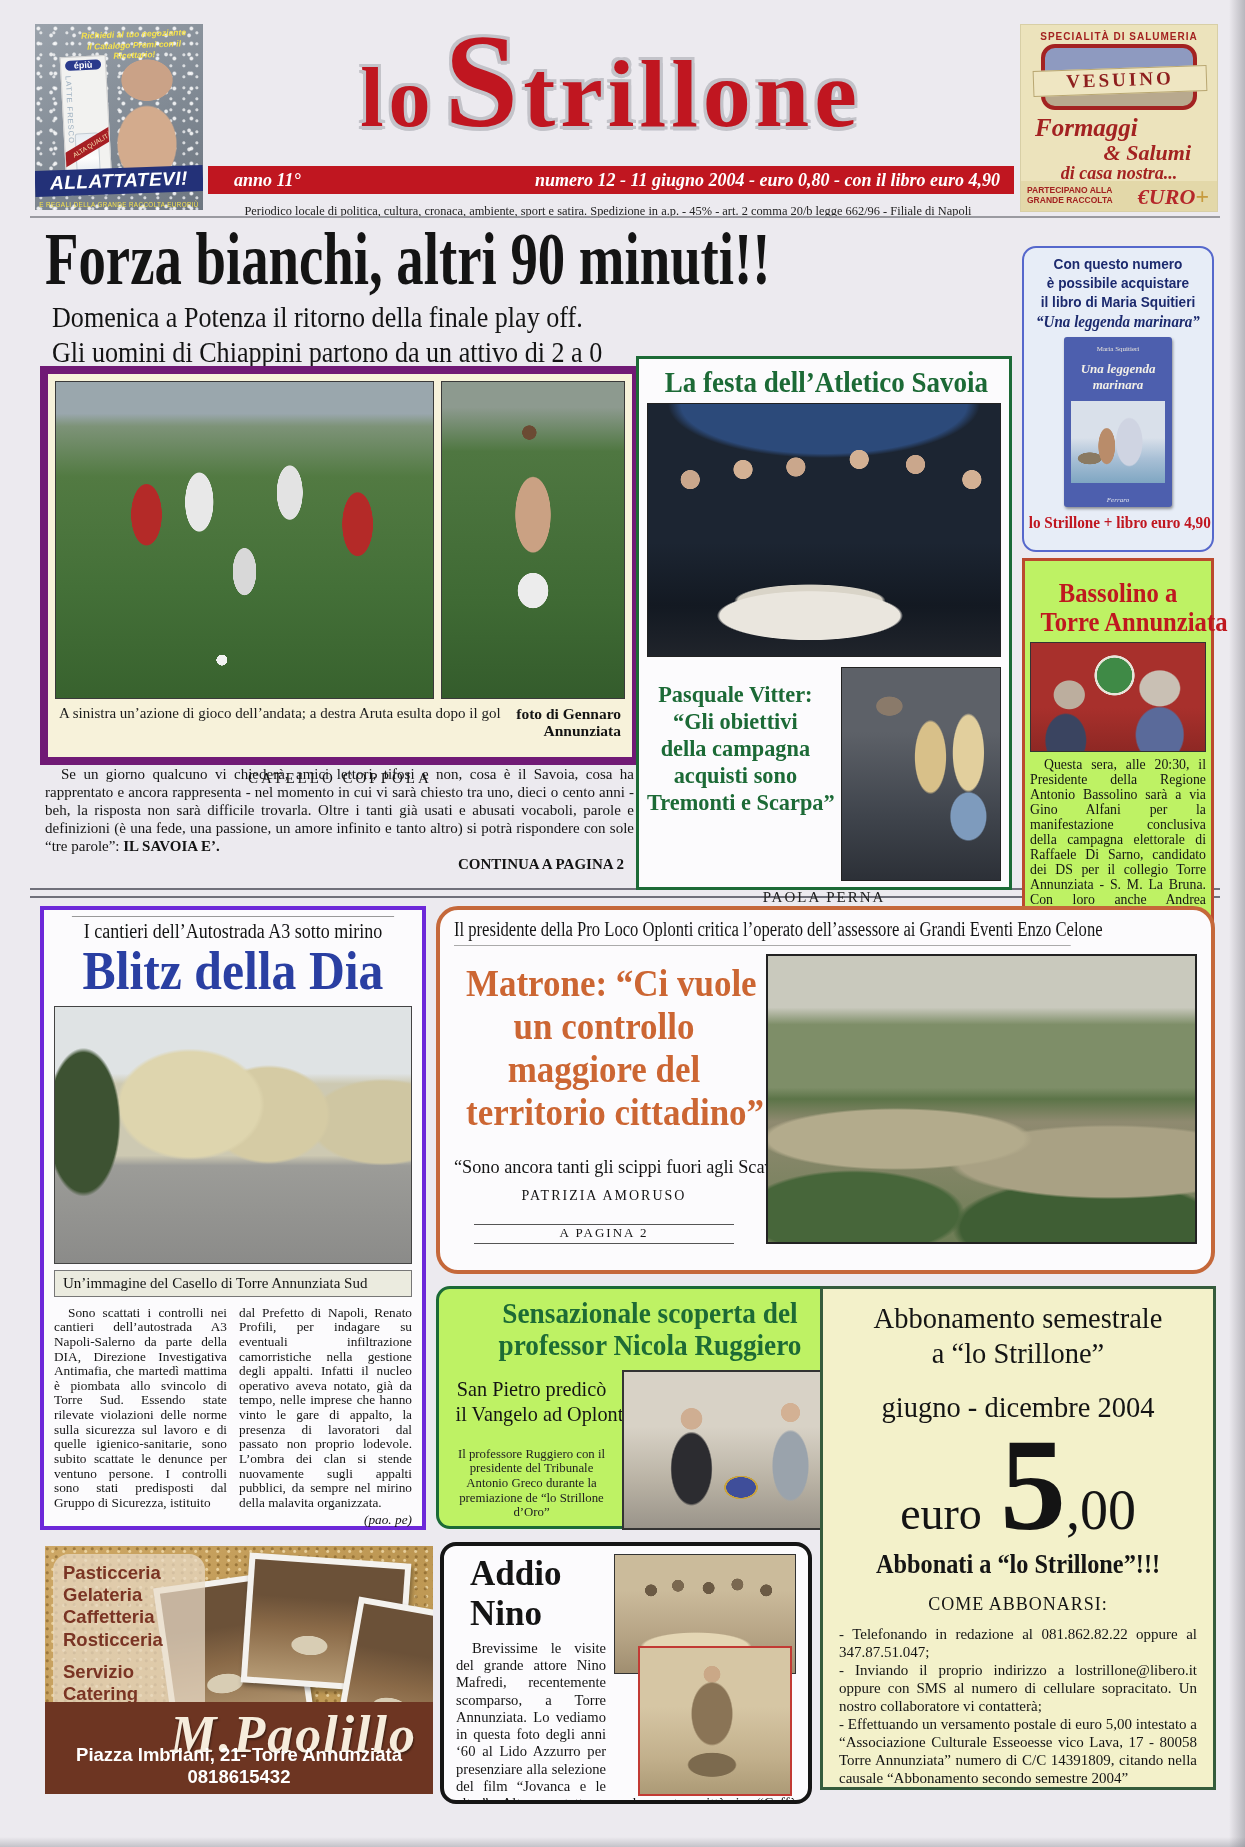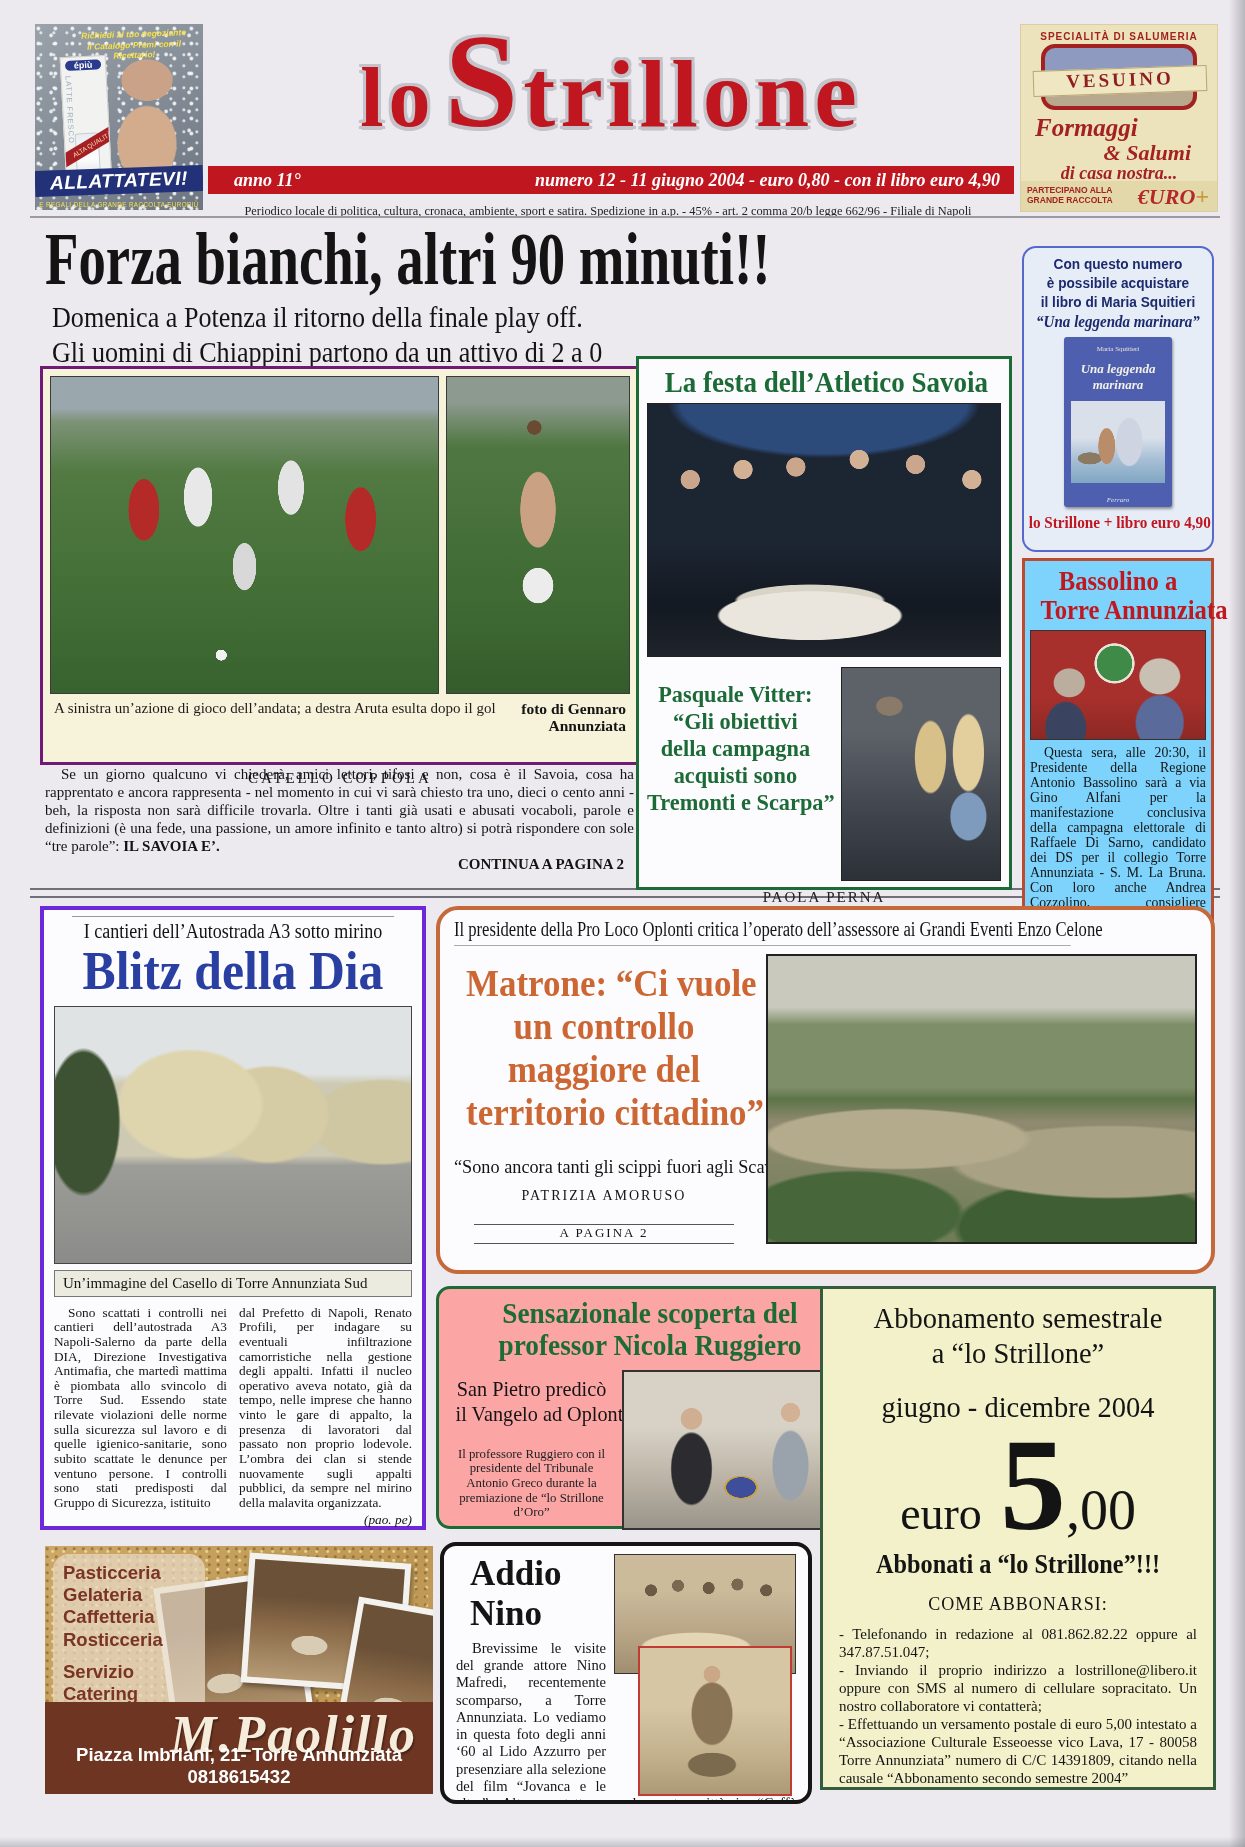--- a/index.html
+++ b/index.html
@@ -76,21 +76,21 @@
   .ves-foot-l{margin-left:6px;color:#a32221;font-family:"Liberation Sans",sans-serif;
               font-weight:bold;font-size:8.5px;line-height:1.15;}
   .ves-euro{margin-right:8px;color:#b5272a;font-weight:bold;font-style:italic;font-size:22px;}
   .ves-plus{color:#c79b3e;font-size:24px;font-weight:bold;}
 
   
   .lead-head{left:45px;top:222px;width:820px;font-weight:bold;font-size:74px;line-height:1;
              white-space:nowrap;transform:scaleX(.74);transform-origin:left;letter-spacing:0;}
   .lead-sub{left:52px;top:300px;width:590px;font-size:30px;line-height:1.16;}
   .lead-sub div{white-space:nowrap;transform:scaleX(.87);transform-origin:left;}
-  .lead-photo-box{left:40px;top:366px;width:600px;height:399px;border:3px solid #701a75;
+  .lead-photo-box{left:40px;top:366px;width:600px;height:399px;border:8px solid #701a75;
                   background:#f7f2da;padding:7px;box-sizing:border-box;}
   .lead-photos{display:flex;gap:7px;height:318px;}
   .ph{position:relative;overflow:hidden;border:1px solid #3a3a3a;}
   .ph-soccer1{flex:1;background:
       radial-gradient(ellipse 26px 52px at 24% 42%,#b42a28 0 58%,transparent 60%),
       radial-gradient(ellipse 24px 50px at 38% 38%,#e8e8e8 0 58%,transparent 60%),
       radial-gradient(ellipse 22px 46px at 62% 35%,#e3e3e3 0 58%,transparent 60%),
       radial-gradient(ellipse 26px 54px at 80% 45%,#b42a28 0 58%,transparent 60%),
       radial-gradient(ellipse 20px 40px at 50% 60%,#d8d8d8 0 58%,transparent 60%),
       radial-gradient(ellipse 9px 9px at 44% 88%,#f2f2f2 0 60%,transparent 62%),
@@ -152,22 +152,22 @@
   .book-art{position:absolute;left:7px;right:7px;top:64px;height:82px;background:
       radial-gradient(ellipse 14px 30px at 38% 55%,#b98c6a 0 58%,transparent 62%),
       radial-gradient(ellipse 22px 40px at 62% 50%,#cfd4e2 0 58%,transparent 62%),
       radial-gradient(ellipse 20px 10px at 20% 70%,#8a7a62 0 58%,transparent 62%),
       linear-gradient(180deg,#d9e0ea 0 45%,#a9c0d6 70%,#7fa6c2 100%);}
   .book-logo{position:absolute;bottom:3px;width:100%;text-align:center;color:#dfe3ee;font-size:7px;font-style:italic;}
   .book-price{margin-top:7px;color:#c01620;font-weight:bold;font-size:16px;white-space:nowrap;
               transform:scaleX(.95);transform-origin:center;}
 
   
-  .bass{left:1022px;top:558px;width:192px;height:391px;border:3px solid #bb4a2e;background:#7dd3fc;
-        box-sizing:border-box;padding:3px 5px;z-index:2;}
+  .bass{left:1022px;top:558px;width:192px;height:391px;border:3px solid #bb4a2e;background:#bef264;
+        box-sizing:border-box;padding:15px 5px;z-index:2;}
   .bass-head{color:#c0181f;font-weight:bold;font-size:28px;text-align:center;line-height:1.05;margin-top:2px;}
   .bass-head div{white-space:nowrap;transform:scaleX(.88);transform-origin:center;}
   .bass-ph{height:108px;margin-top:5px;border:1px solid #333;background:
       radial-gradient(ellipse 34px 30px at 74% 42%,#c9c0b4 0 58%,transparent 62%),
       radial-gradient(ellipse 40px 46px at 74% 85%,#5a6a9a 0 58%,transparent 62%),
       radial-gradient(ellipse 26px 24px at 22% 48%,#bcae9e 0 58%,transparent 62%),
       radial-gradient(ellipse 34px 44px at 20% 90%,#3a4460 0 58%,transparent 62%),
       radial-gradient(circle 30px at 48% 30%,#3f8a46 0 58%,#e8e4da 60% 66%,transparent 68%),
       linear-gradient(180deg,#a8302c 0 60%,#8e2824 100%);}
   .bass-body{margin-top:5px;font-size:13.8px;line-height:1.09;text-align:justify;text-indent:14px;}
@@ -206,21 +206,21 @@
   .mat-foot .l2{border-bottom:1px solid #555;padding-bottom:2px;width:260px;margin:0 auto;font-size:13px;}
   .mat-ph{flex:1;height:286px;margin-left:12px;border:2px solid #222;background:
       radial-gradient(ellipse 220px 50px at 30% 64%,#b3ab8c 0 58%,transparent 62%),
       radial-gradient(ellipse 260px 60px at 80% 72%,#a9a184 0 58%,transparent 62%),
       radial-gradient(ellipse 180px 70px at 20% 90%,#47663a 0 58%,transparent 62%),
       radial-gradient(ellipse 220px 80px at 75% 95%,#3f5e34 0 58%,transparent 62%),
       linear-gradient(180deg,#c9c9bd 0 18%,#7e8e68 24% 46%,#5c7448 50%,#8f8a70 58%,#6d7d55 100%);}
 
   
   .rugg{left:436px;top:1286px;width:428px;height:243px;border:3px solid #1c6a36;border-radius:14px;
-        background:#fca5a5;box-sizing:border-box;padding:8px 10px;z-index:2;}
+        background:#bef264;box-sizing:border-box;padding:8px 10px;z-index:2;}
   .rugg-head{color:#1d6b35;font-weight:bold;font-size:29px;text-align:center;line-height:1.12;}
   .rugg-head div{white-space:nowrap;transform:scaleX(.94);transform-origin:center;}
   .rugg-row{display:flex;margin-top:8px;}
   .rugg-left{width:165px;}
   .rugg-sub{font-size:22px;text-align:center;line-height:1.15;margin-top:6px;}
   .rugg-sub div{white-space:nowrap;transform:scaleX(.92);transform-origin:center;}
   .rugg-cap{margin-top:20px;font-size:12.8px;line-height:1.15;text-align:center;color:#222;}
   .rugg-ph{flex:1;height:156px;margin-left:8px;border:2px solid #333;background:
       radial-gradient(ellipse 34px 60px at 30% 62%,#2c2c30 0 58%,transparent 62%),
       radial-gradient(ellipse 18px 18px at 30% 30%,#cfae92 0 58%,transparent 62%),

